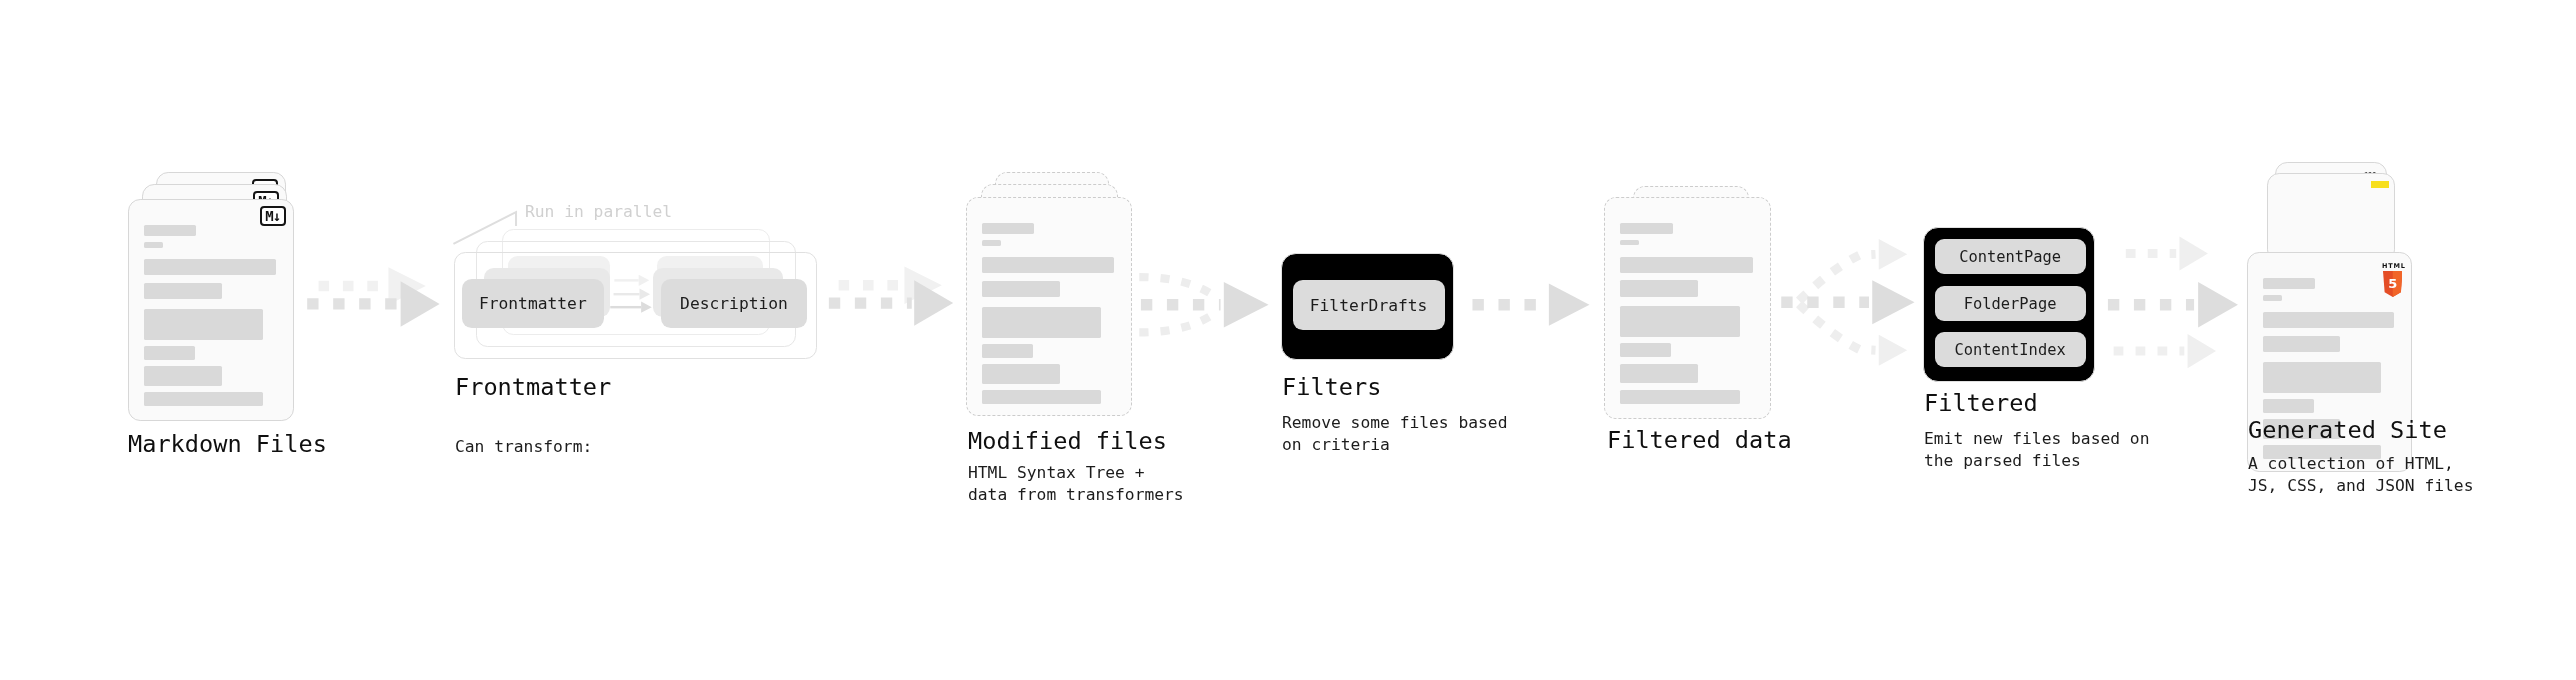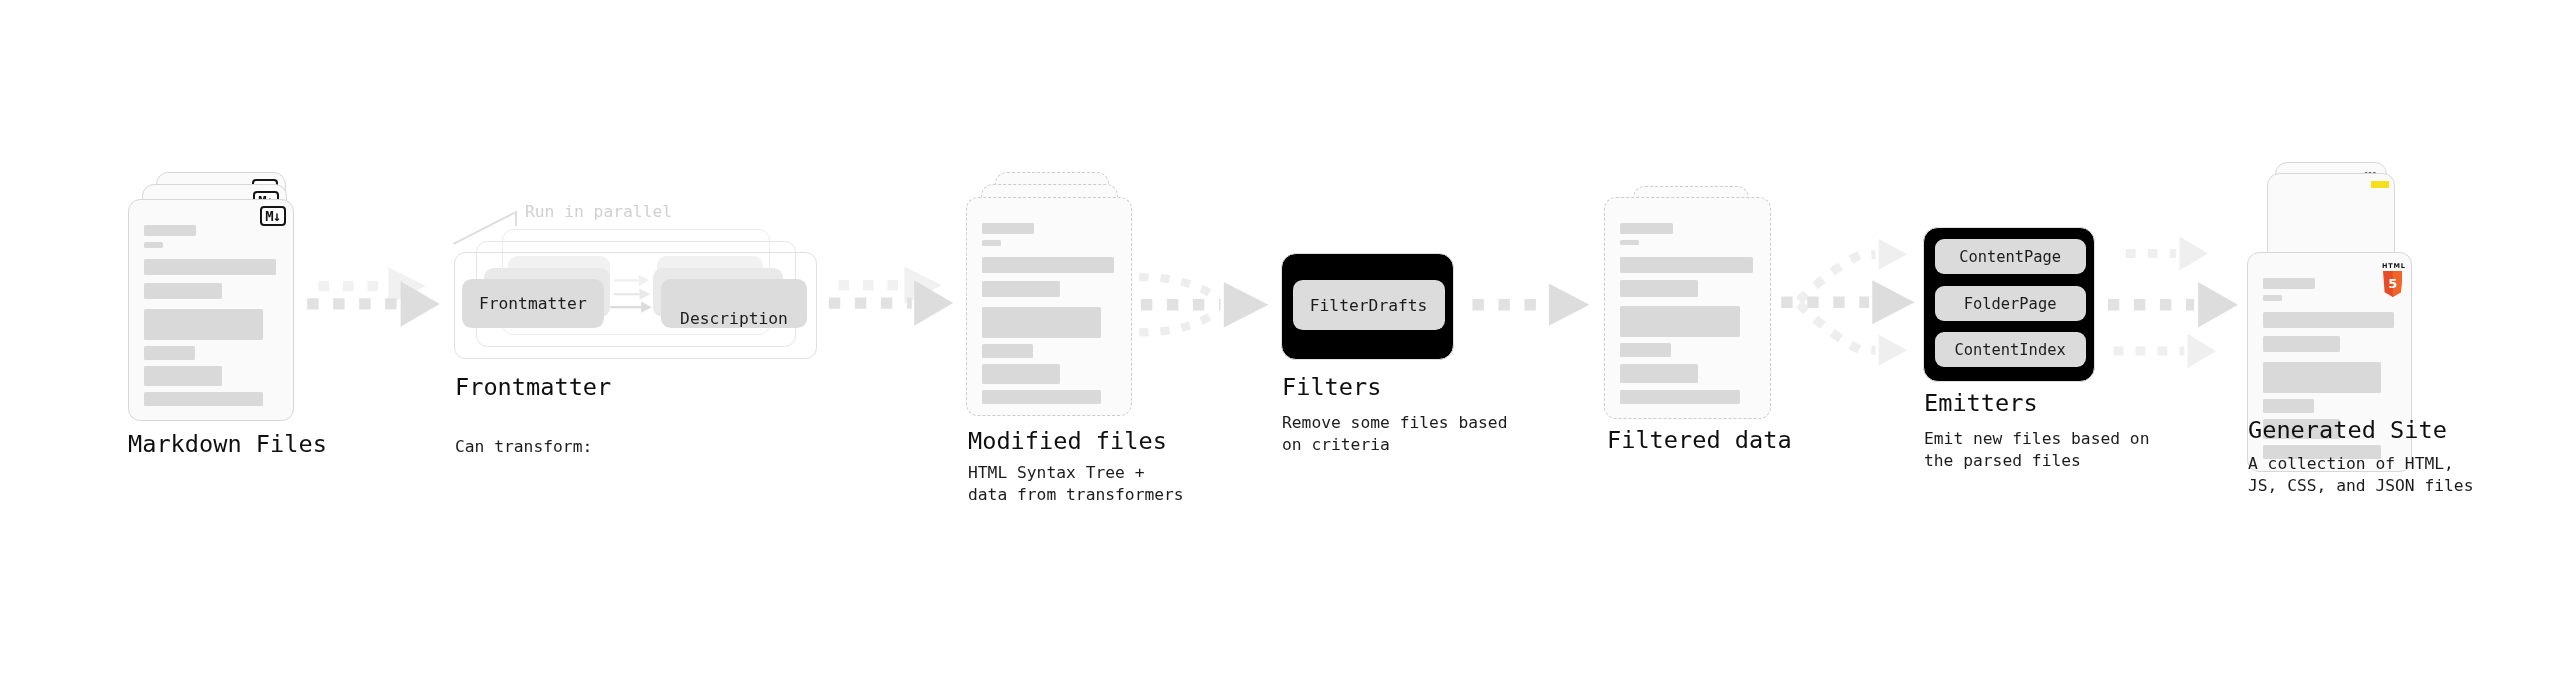--- a/index.html
+++ b/index.html
@@ -145,21 +145,21 @@
     <div class="panel" style="left:50px;top:0;width:268px;height:106px;border-color:#ececec;"></div>
     <div class="gbox ghost2" style="left:56px;top:27px;width:102px;height:47px;"></div>
     <div class="gbox ghost2" style="left:205px;top:27px;width:106px;height:47px;"></div>
     <div class="panel" style="left:23.6px;top:12.2px;width:320px;height:106px;border-color:#e6e6e6;"></div>
     <div class="gbox ghost1" style="left:32px;top:39px;width:126px;height:49px;"></div>
     <div class="gbox ghost1" style="left:201px;top:39px;width:130px;height:49px;"></div>
     <div class="panel" style="left:1.6px;top:23px;width:363px;height:107px;"></div>
     <div class="gbox" style="left:9.8px;top:50px;width:142px;height:49px;">
       <span>Frontmatter</span>
     </div>
-    <div class="gbox" style="left:209px;top:50px;width:146px;height:49px;align-items:flex-end;">
+    <div class="gbox" style="left:209px;top:50px;width:146px;height:49px;">
       <span>Description</span>
     </div>
   </div>
   <div class="h" style="left:455px;top:375px;">Frontmatter</div>
   <div class="desc" style="left:455px;top:414px;">
     <div class="note-title">Can transform:</div>
   </div>
 
   <div class="stack" style="left:966px;top:172px;width:172px;height:249px;">
     <div class="fcard dashed" style="left:29px;top:0;width:114px;height:89px;"></div>
@@ -211,21 +211,21 @@
     <div class="pill" style="top:11.4px;">
       <span>ContentPage</span>
     </div>
     <div class="pill" style="top:58px;">
       <span>FolderPage</span>
     </div>
     <div class="pill" style="top:104px;">
       <span>ContentIndex</span>
     </div>
   </div>
-  <div class="h" style="left:1924px;top:391px;">Emitters</div>
+  <div class="h" style="left:1924px;top:391px;">Filtered</div>
   <div class="desc" style="left:1924px;top:428px;">Emit new files based on
 the parsed files</div>
 
   <div class="stack" style="left:2247px;top:162px;width:172px;height:248px;">
     <div class="fcard" style="left:28.4px;top:0;width:112px;height:89px;">
       <span class="css-badge">
         <span class="t">CSS</span>
         <span class="bar"></span>
       </span>
     </div>

